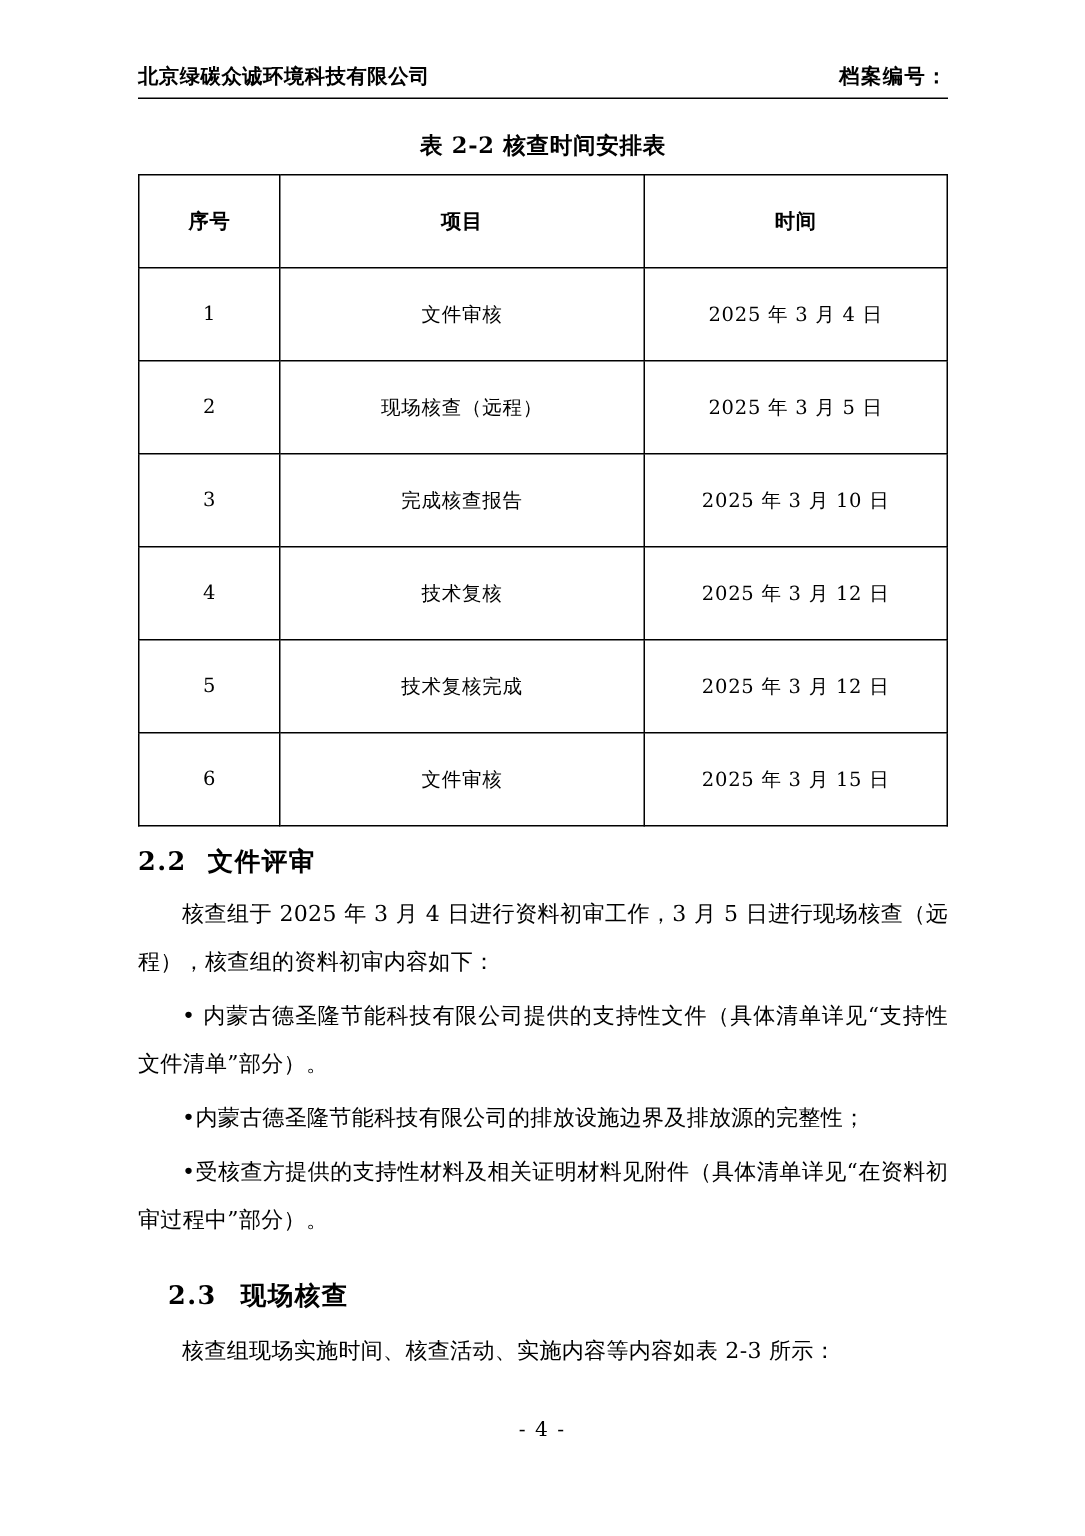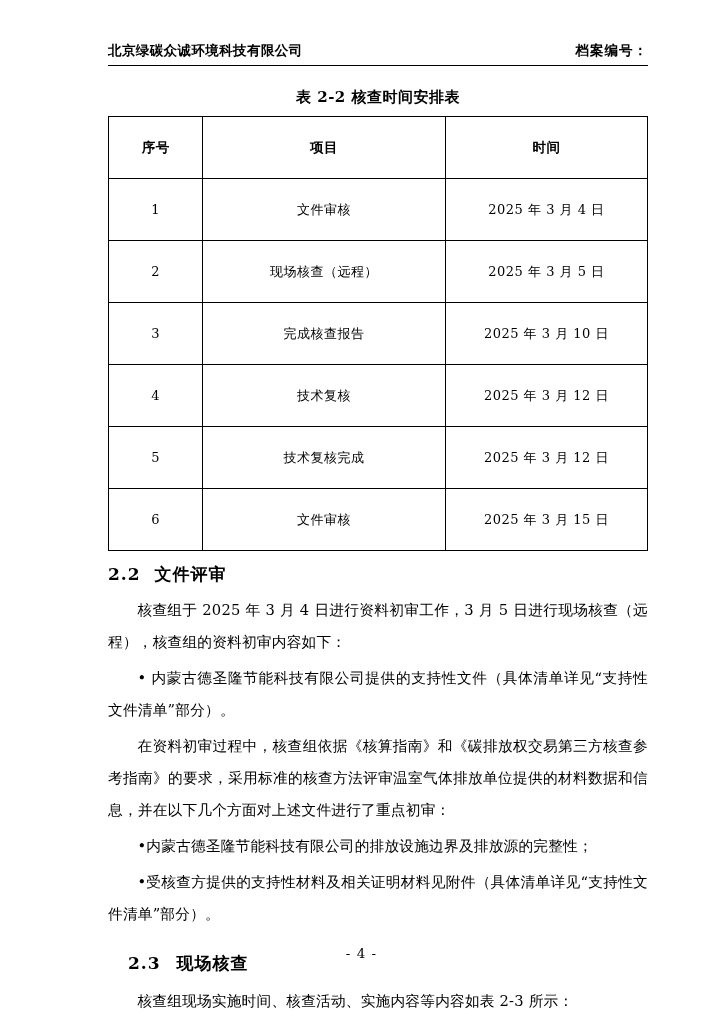--- a/index.html
+++ b/index.html
@@ -14,21 +14,21 @@
     position: relative;
     width: 723px;
     height: 1024px;
     background: #ffffff;
     margin: 0 auto;
     box-sizing: border-box;
     overflow: hidden;
   }
   .content {
     position: absolute;
-    left: 108px;
+    left: 92px;
     top: 42px;
     width: 540px;
   }
   
   .doc-header {
     display: flex;
     justify-content: space-between;
     align-items: flex-end;
     font-size: 13.5px;
     font-weight: bold;
@@ -192,23 +192,22 @@
           <td>2025 年 3 月 15 日</td>
         </tr>
       </tbody>
     </table>
 
     <h2 class="section-h">
       <span class="num">2.2</span><span>文件评审</span>
     </h2>
     <p class="body-p">核查组于 2025 年 3 月 4 日进行资料初审工作，3 月 5 日进行现场核查（远程），核查组的资料初审内容如下：</p>
     <p class="bullet-p">• 内蒙古德圣隆节能科技有限公司提供的支持性文件（具体清单详见“支持性文件清单”部分）。</p>
-    <p class="body-p">在资料初审过程中，核查组依据《核算指南》和《碳排放权交易第三方核查参考指南》的要求，采用标准的核查方法评审温室气体排放单位提供的材料数据和信息，并在以下几个方面对上述文件进行了重点初审：</p>
     <p class="bullet-p bullet-tight">•内蒙古德圣隆节能科技有限公司的排放设施边界及排放源的完整性；</p>
-    <p class="bullet-p bullet-tight">•受核查方提供的支持性材料及相关证明材料见附件（具体清单详见“支持性文件清单”部分）。</p>
+    <p class="bullet-p bullet-tight">•受核查方提供的支持性材料及相关证明材料见附件（具体清单详见“在资料初审过程中”部分）。</p>
 
     <h2 class="section-h indent">
       <span class="num">2.3</span><span>现场核查</span>
     </h2>
     <p class="body-p">核查组现场实施时间、核查活动、实施内容等内容如表 2-3 所示：</p>
 
   </div>
 
   <div class="page-number">- 4 -</div>
 </div>

